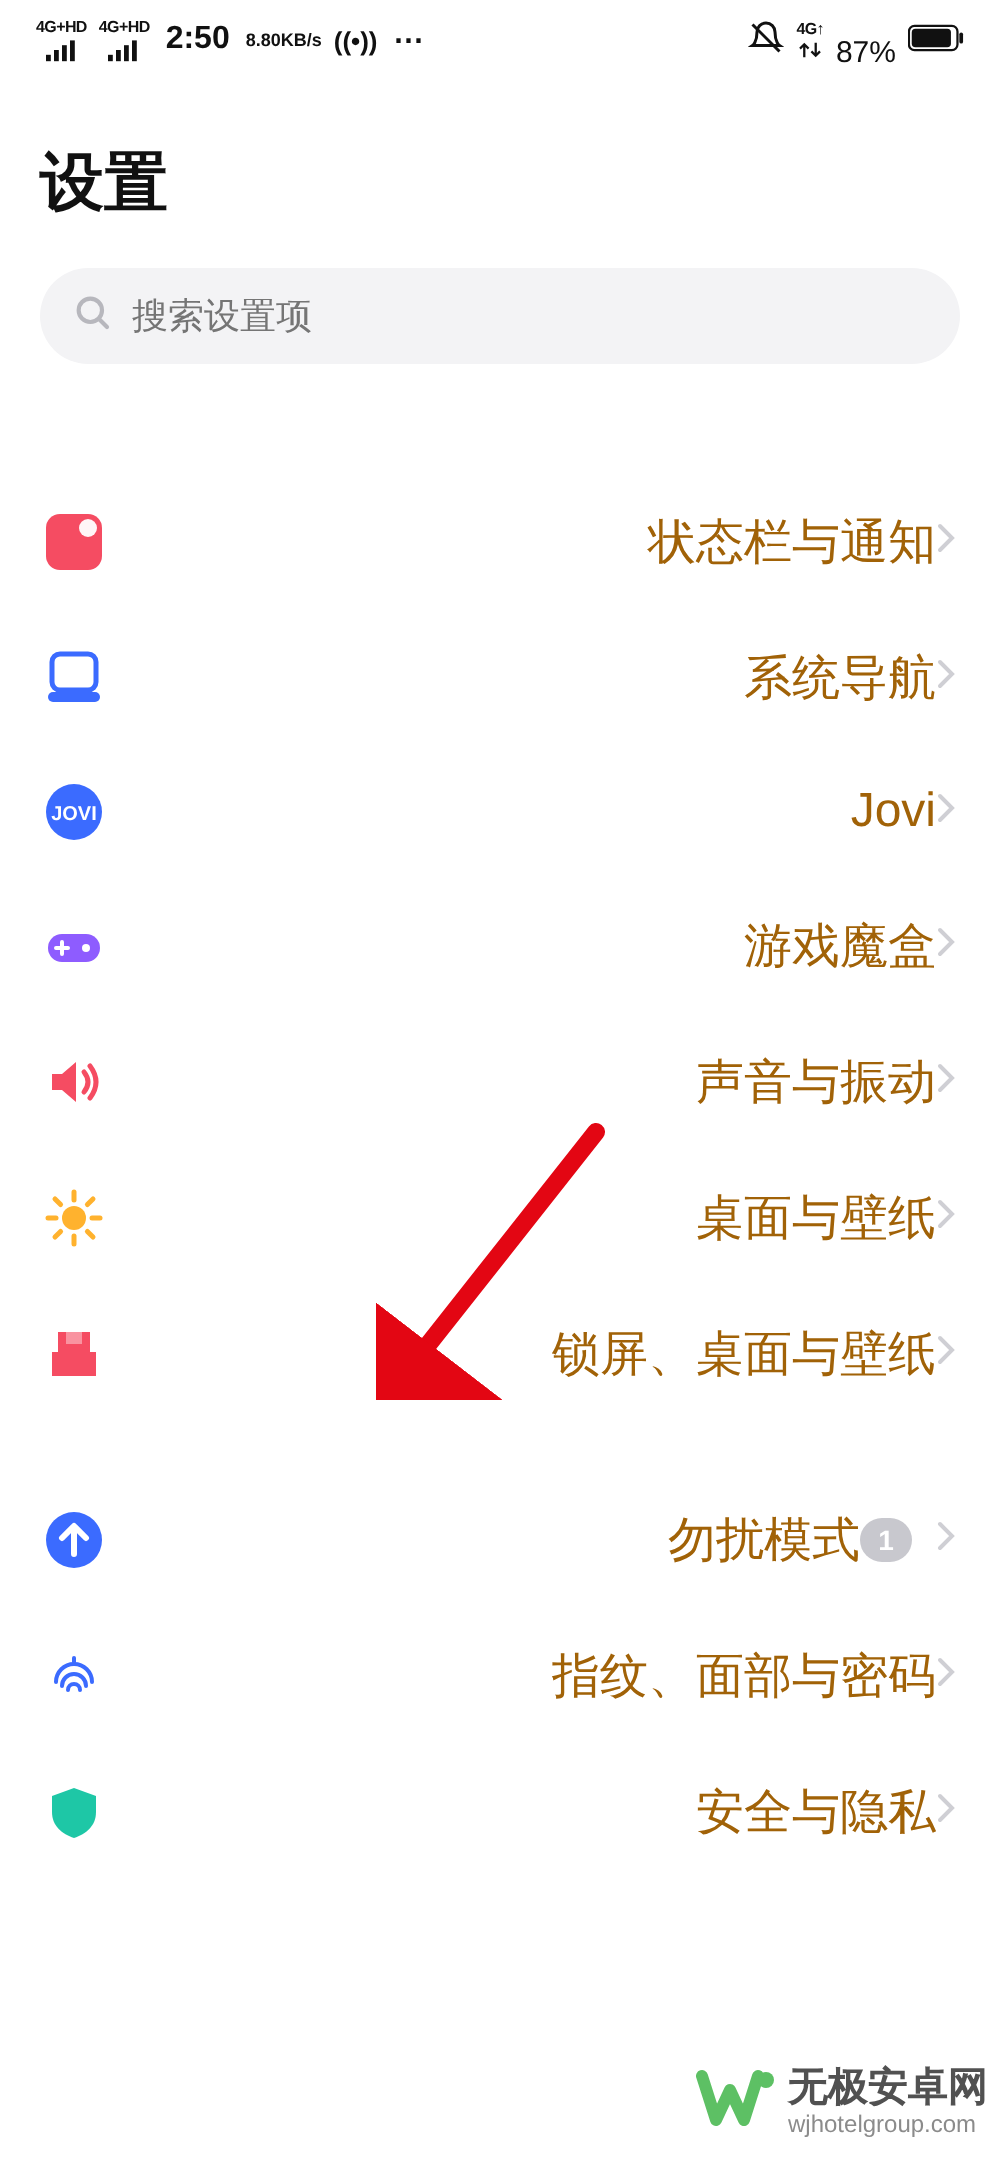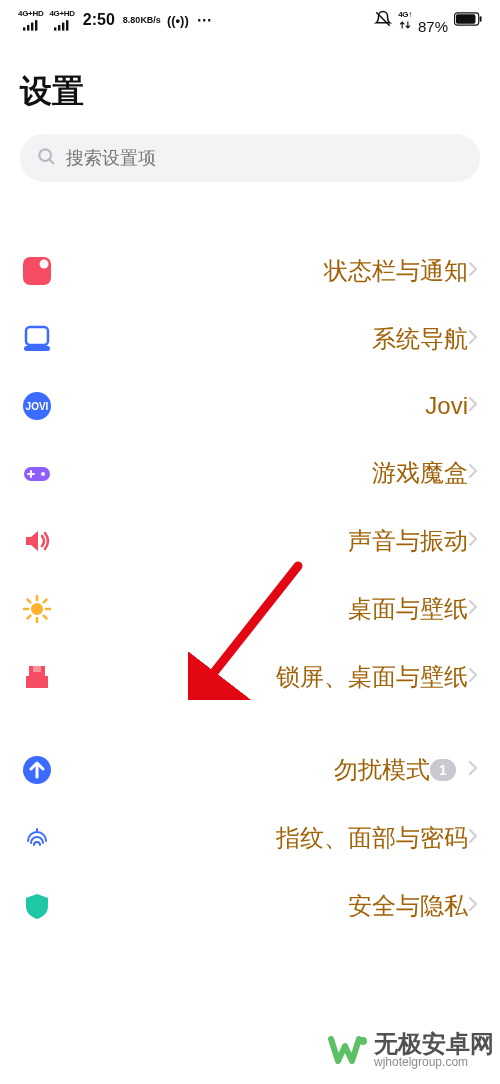--- a/index.html
+++ b/index.html
@@ -123,21 +123,21 @@
       position: absolute;
       right: 6px;
       bottom: 12px;
       display: flex;
       align-items: center;
       gap: 6px;
       opacity: 0.85;
     }
     .wm-logo svg { width: 40px; height: 34px; }
     .wm-text { display: flex; flex-direction: column; line-height: 18px; }
-    .wm-line1 { font-size: 24px; font-weight: 700; color: #333; }
+    .wm-line1 { font-size: 20px; font-weight: 700; color: #333; }
     .wm-line2 { font-size: 12px; color: #777; }
     .sig-group{
       display:flex;
       flex-direction:column;
       align-items:center;
       line-height:10px;
     }
   </style>
 </head>
 <body>

